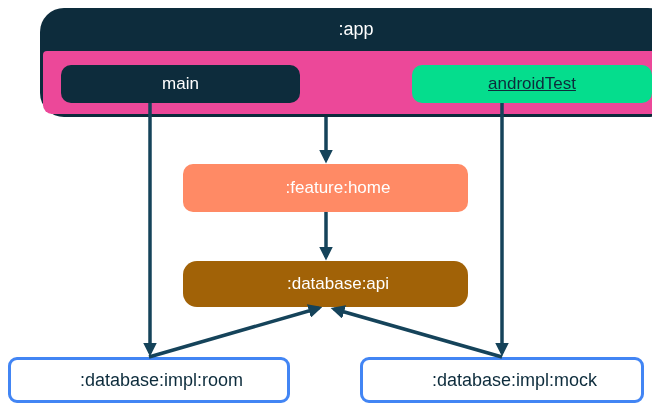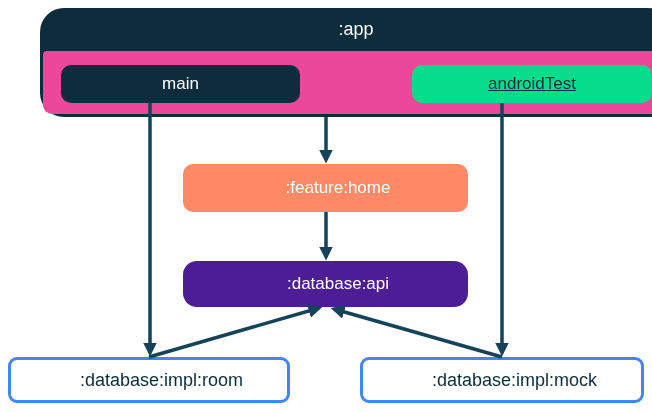--- a/index.html
+++ b/index.html
@@ -78,21 +78,21 @@
     left: 183px; top: 164px;
     width: 285px; height: 48px;
     background: #FF8A65;
     color: #ffffff;
     border-radius: 10px;
     font-size: 17px;
   }
   .node-api {
     left: 183px; top: 261px;
     width: 285px; height: 46px;
-    background: #4c1d95;
+    background: #a16207;
     color: #ffffff;
     border-radius: 14px;
     font-size: 17px;
   }
   .node-impl {
     top: 357px;
     height: 46px;
     background: #ffffff;
     border: 3px solid #4285F4;
     border-radius: 9px;

